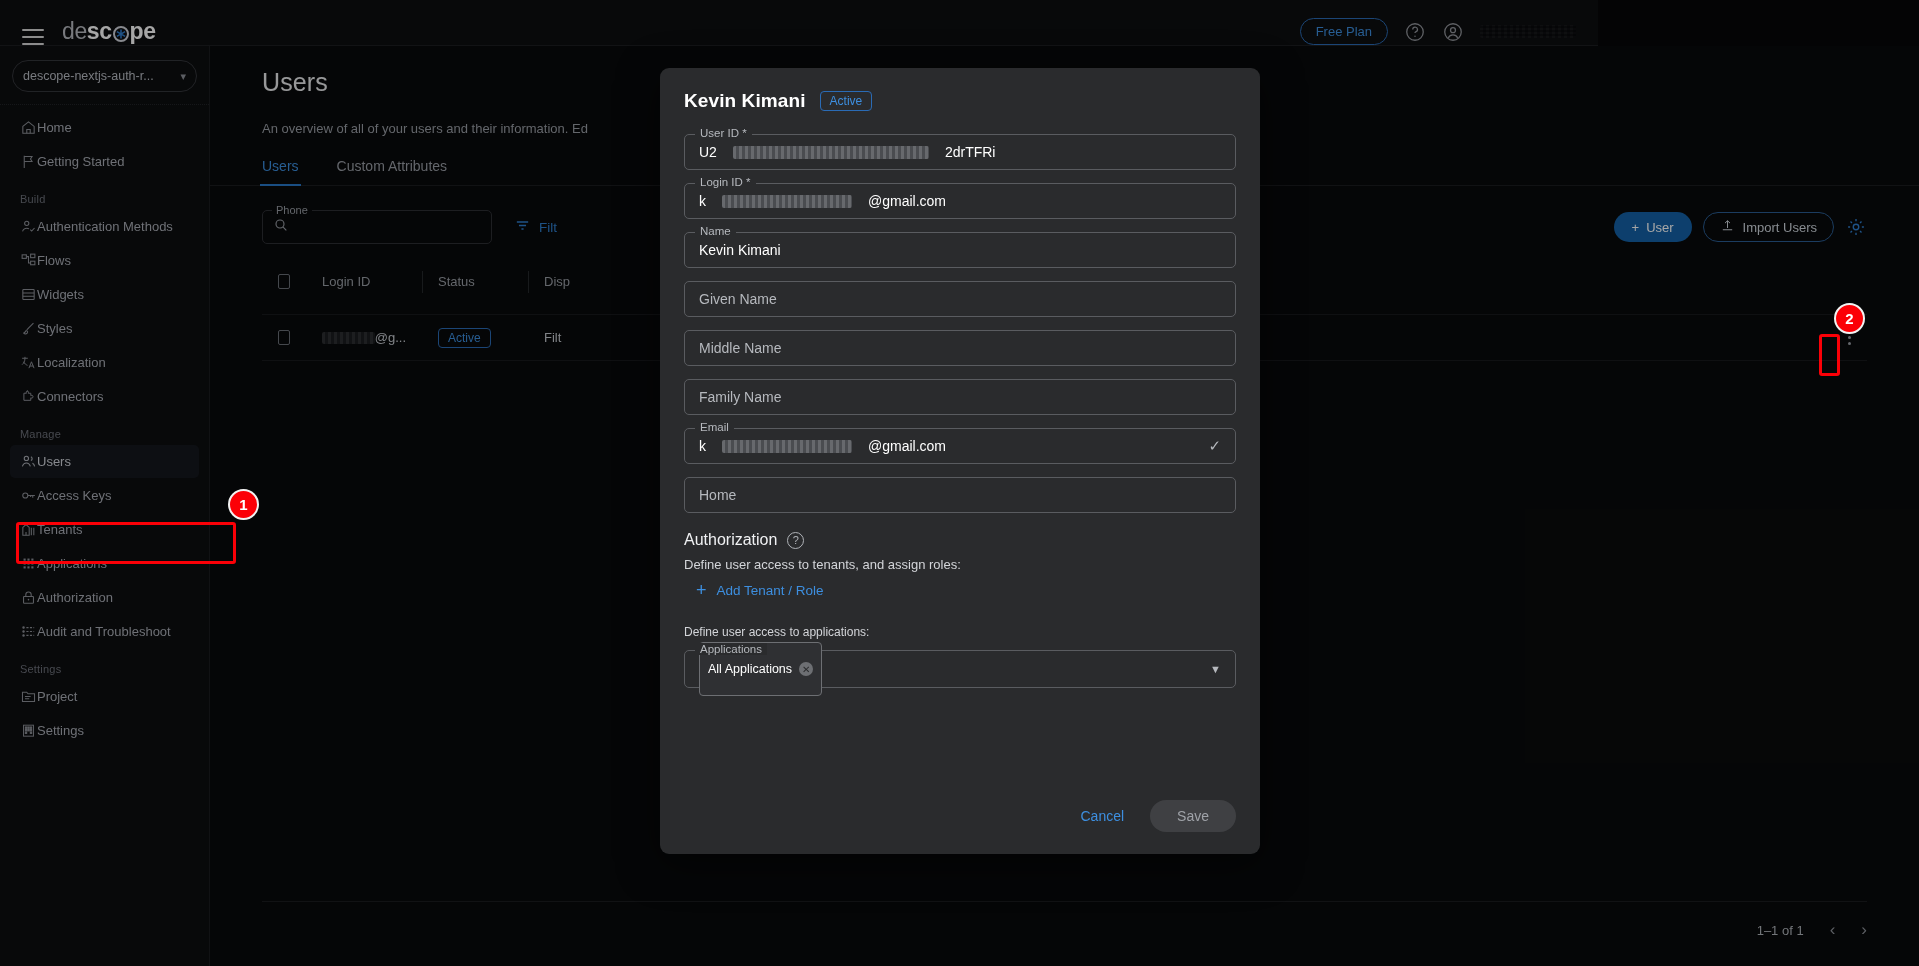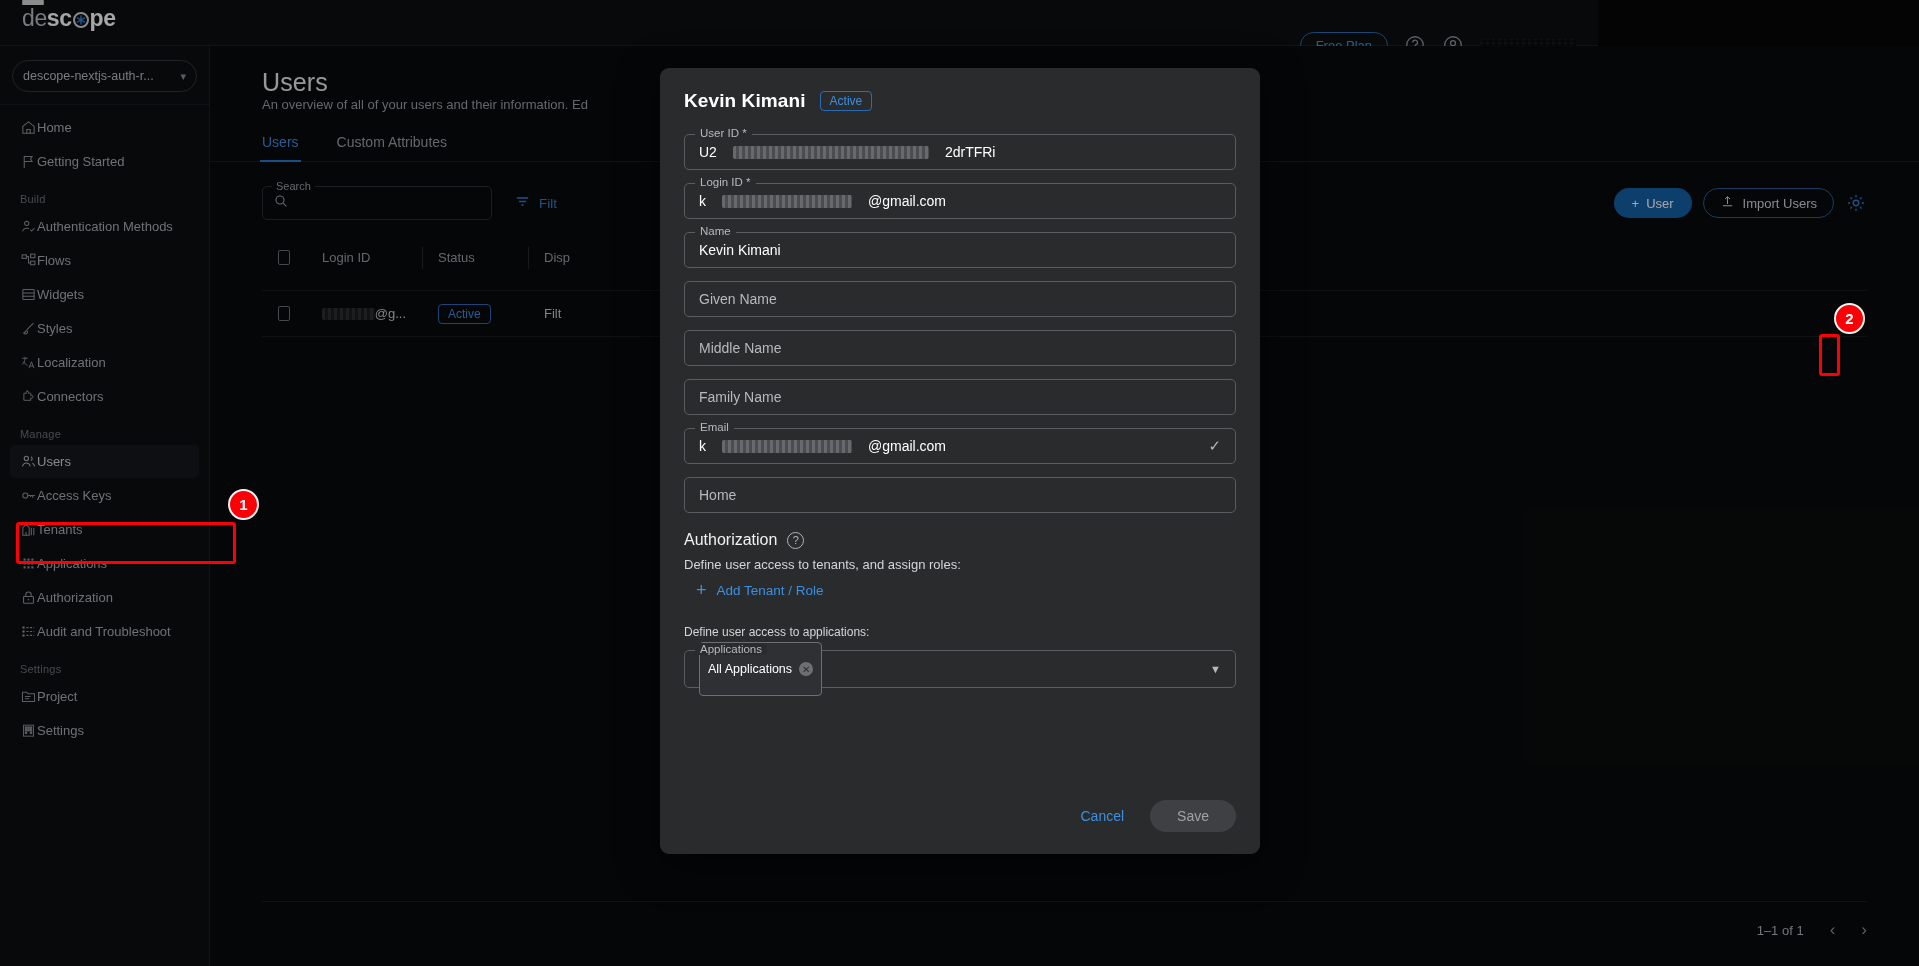--- a/index.html
+++ b/index.html
@@ -9,21 +9,21 @@
     font-family:"Liberation Sans", sans-serif;
     color:#e6e6e6;
     overflow:hidden;
   }
   .app { position:relative; width:1919px; height:966px; }
 
   
   .topbar{
     position:absolute; left:0; top:0; width:1598px; height:46px;
     background:#0d0e10; border-bottom:1px solid #1d1e21;
-    display:flex; align-items:flex-start; padding:0 22px;flex-direction:column;
+    display:flex; align-items:flex-end; padding:0 22px;
   }
   .hamburger{ width:22px; height:16px; display:flex; flex-direction:column; justify-content:space-between; cursor:pointer; margin-right:18px;}
   .hamburger i{ display:block; height:1.6px; background:#d8d8d8; border-radius:2px;}
   .brand{ font-size:23px; letter-spacing:-.4px; display:flex; align-items:center; }
   .brand .lt{ color:#b9bcc2; font-weight:400; }
   .brand .bd{ color:#fff; font-weight:700; }
   .brand .oglyph{ position:relative; display:inline-block; width:18px; height:18px; margin:0 0px;}
   .brand .oglyph svg{position:absolute; left:0; top:2px;}
   .topbar-right{ margin-left:auto; display:flex; align-items:center; gap:16px; }
   .freeplan{
@@ -60,21 +60,21 @@
     position:relative;
   }
   .nav-item.active{ background:#15181e; color:#cfd3da; }
   .nav-item .ico{ width:17px;height:17px; flex:0 0 17px; display:flex;align-items:center;justify-content:center; opacity:.82;}
   .nav-section{ font-size:11px; color:#6d717a; padding:14px 10px 5px 10px; letter-spacing:.2px;}
 
   
   .main{ position:absolute; left:210px; top:46px; width:1709px; height:920px; background:#090a0b;}
   .page-head{ padding:22px 52px 0 52px; }
   .page-title{ font-size:25px; color:#e9eaec; font-weight:400; letter-spacing:.1px;}
-  .page-sub{ font-size:13px; color:#9a9ea6; margin-top:0; }
+  .page-sub{ font-size:13px; color:#9a9ea6; margin-top:24px; }
   .tabs{ display:flex; gap:38px; padding:0 52px; margin-top:22px; border-bottom:1px solid #1b1c20;}
   .tab{ font-size:14px; color:#9a9ea6; padding-bottom:11px; cursor:pointer; position:relative;}
   .tab.active{ color:#3d8fe0; }
   .tab.active:after{ content:""; position:absolute; left:-2px; right:-2px; bottom:-1px; height:2px; background:#2979c9;}
 
   .toolbar{ display:flex; align-items:center; padding:24px 52px 0 52px;}
   .search-box{
     position:relative; width:230px; height:34px; border:1px solid #2d2f34; border-radius:5px;
     display:flex; align-items:center; padding:0 10px; cursor:text;
   }
@@ -427,21 +427,21 @@
       <div class="page-sub">An overview of all of your users and their information. Ed</div>
     </div>
 
     <div class="tabs">
       <div class="tab active">Users</div>
       <div class="tab">Custom Attributes</div>
     </div>
 
     <div class="toolbar">
       <div class="search-box">
-        <span class="legend">Search</span>
+        <span class="legend">Phone</span>
         <span><svg width="16" height="16" viewBox="0 0 24 24" fill="none" stroke="#9a9ea6" stroke-width="1.7">
               <circle cx="10.5" cy="10.5" r="6"></circle>
               <path d="M15.2 15.2 20 20"></path>
             </svg></span>
       </div>
       <div class="filter-btn">
         <span><svg width="17" height="17" viewBox="0 0 24 24" fill="none" stroke="#2f7fd0" stroke-width="1.9">
               <path d="M4 7h16M7 12h10M10.5 17h3"></path>
             </svg></span>
         <span>Filt</span>

